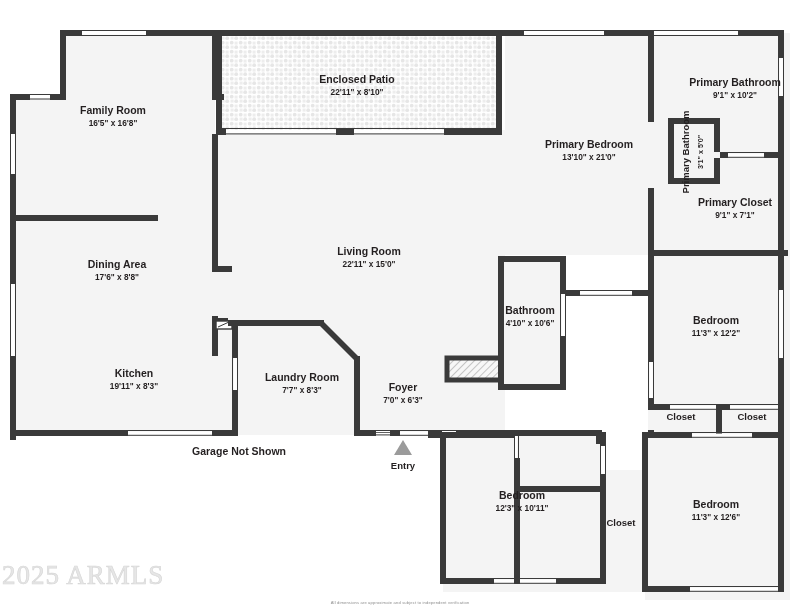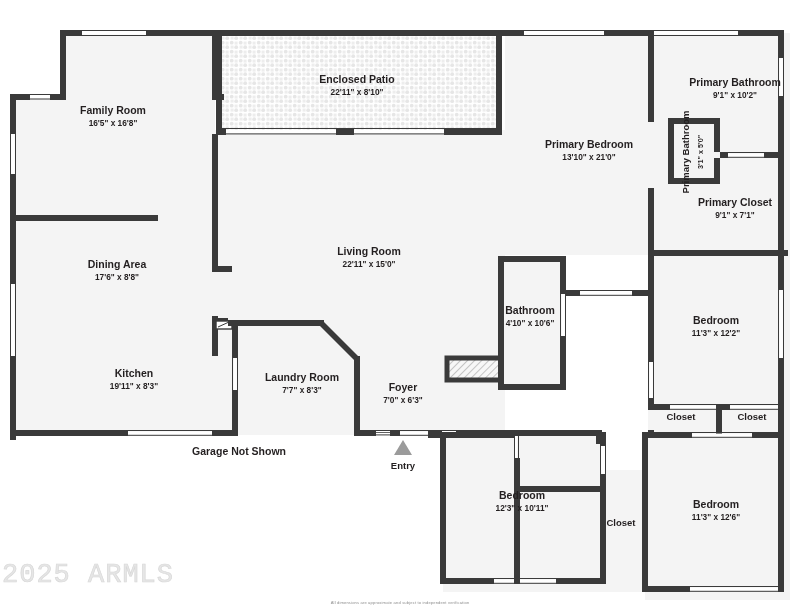--- a/index.html
+++ b/index.html
@@ -18,21 +18,21 @@
   #plan {
     position: absolute;
     left: 0; top: 0;
     width: 800px;
     height: 613px;
   }
   .wm {
     position: absolute;
     left: 2px;
     top: 560px;
-    font-family: Liberation Mono, monospace;
+    font-family: Liberation Serif, serif;
     font-size: 27px;
     letter-spacing: 1px;
     color: transparent;
     -webkit-text-stroke: 0.7px #d8d8d8;
     text-shadow: 0 0 0 #e6e6e6;
     white-space: nowrap;
     pointer-events: none;
   }
   .footer {
     position: absolute;

